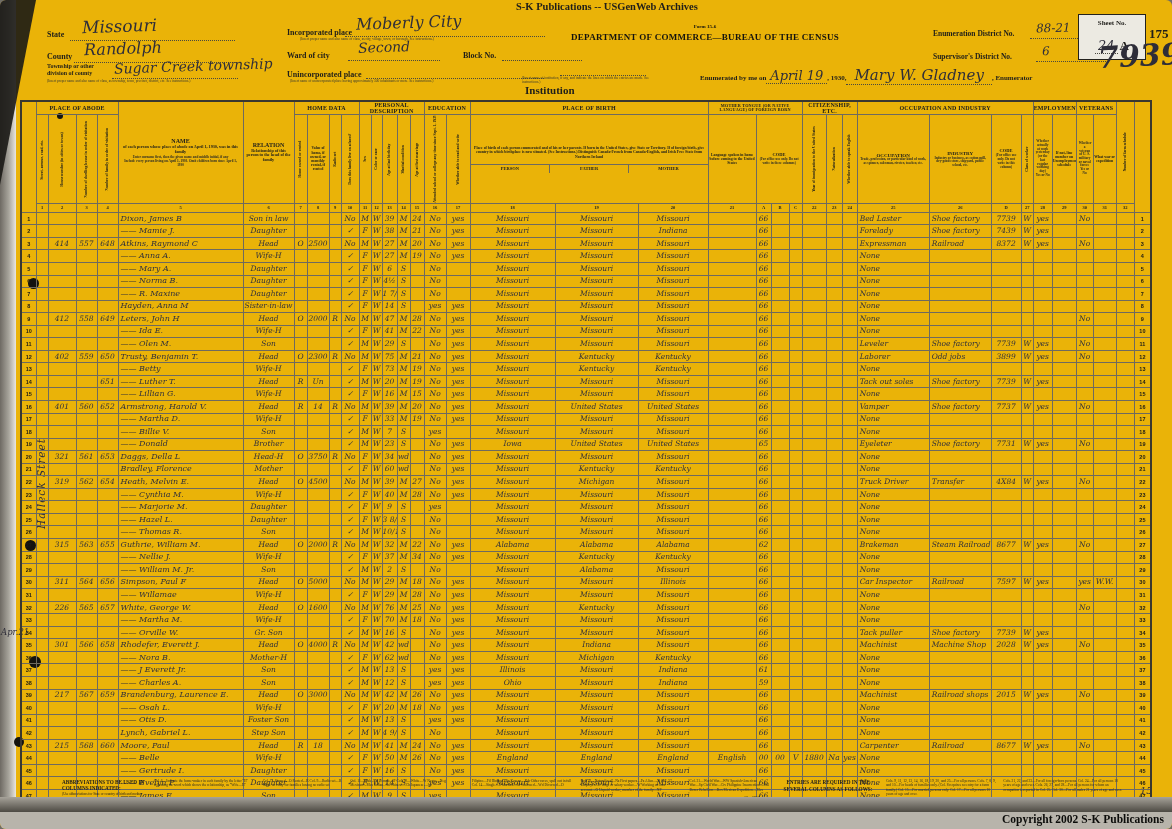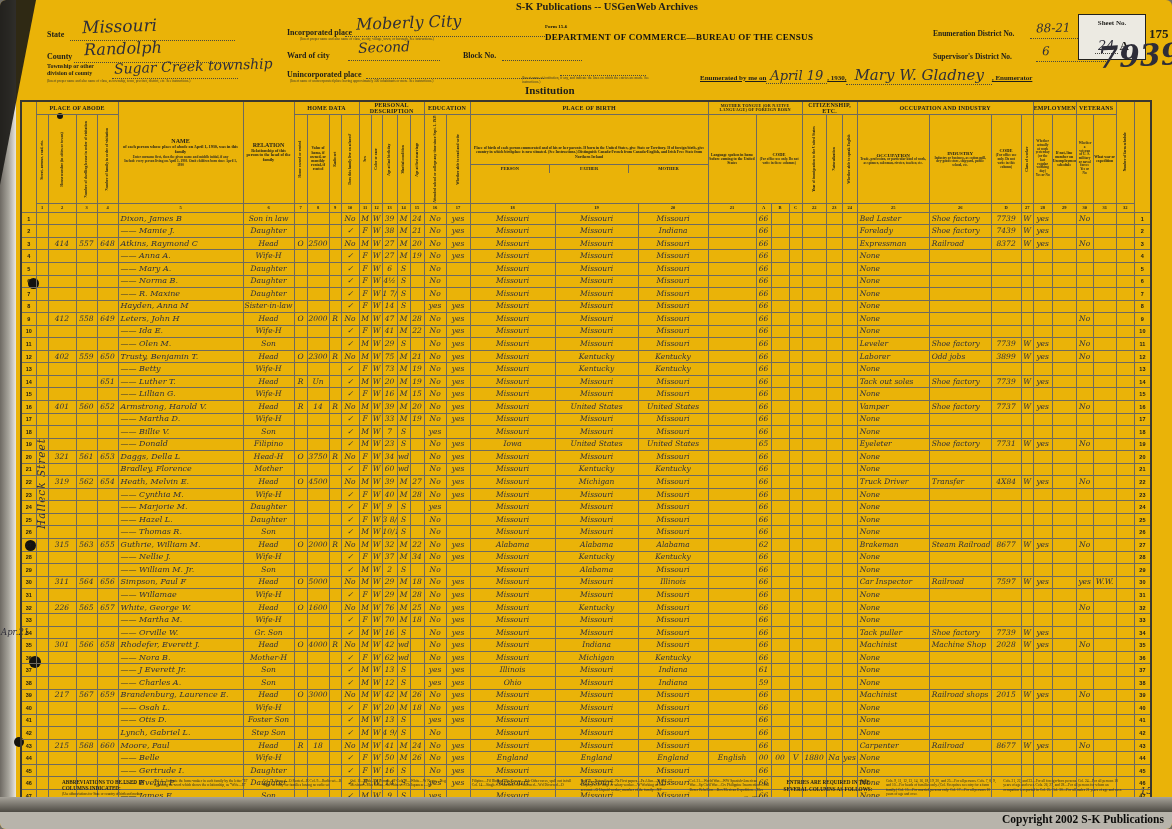--- a/index.html
+++ b/index.html
@@ -15,27 +15,27 @@
              background:linear-gradient(#a7a39a,#4d4a43);}
   .band-foot{position:absolute;left:0;top:812px;width:100%;height:17px;background:#b8b4ab;}
   .copyright{position:absolute;right:8px;top:813px;font:bold 11.5px "Liberation Serif",serif;color:#0c0c0a;}
   
   .fld{position:absolute;font:bold 8px "Liberation Serif",serif;}
   .fld-sm{position:absolute;font:bold 6px "Liberation Serif",serif;line-height:1.15;white-space:normal;}
   .note{position:absolute;font:3.5px "Liberation Serif",serif;color:#3a392f;line-height:1.1;white-space:normal;}
   .dot{position:absolute;border-bottom:1px dotted #4a483f;height:1px;}
   .hwv{position:absolute;font:italic 16px "DejaVu Serif",serif;color:#2f2e39;transform:rotate(-2deg);white-space:nowrap;}
   .skpub{position:absolute;left:516px;top:1px;font:bold 10.5px "Liberation Serif",serif;}
-  .heading{position:absolute;left:545px;top:24px;width:320px;text-align:left;color:#14130f;}
+  .heading{position:absolute;left:545px;top:24px;width:320px;text-align:center;color:#14130f;}
   .formno{font:bold 5px "Liberation Serif",serif;}
   .dept{font:bold 9px "Liberation Serif",serif;letter-spacing:.3px;margin-top:3px;}
   .census{font:bold 13px "Liberation Serif",serif;letter-spacing:.4px;margin-top:3px;}
   .popsched{font:bold 15px "Liberation Serif",serif;letter-spacing:2.5px;margin-top:4px;}
   .enumline{position:absolute;left:700px;top:66px;width:420px;display:flex;align-items:baseline;white-space:nowrap;}
-  .enumline .lbl{font:bold 7px "Liberation Serif",serif;text-decoration:underline;}
+  .enumline .lbl{font:bold 7px "Liberation Serif",serif;}
   .enumline .hw1{font:italic 13px "DejaVu Serif",serif;color:#2f2e39;border-bottom:1px dotted #4a483f;padding:0 4px;}
   .enumline .hw2{font:italic 15px "DejaVu Serif",serif;color:#2f2e39;border-bottom:1px dotted #4a483f;padding:0 8px;}
   .sheetbox{position:absolute;left:1078px;top:14px;width:66px;height:44px;border:1.5px solid #23221d;text-align:center;background:#eceae2;}
   .shl{font:bold 7px "Liberation Serif",serif;margin-top:4px;}
   .shv{margin-top:9px;}
   .shv .hv{font:italic 13px "DejaVu Serif",serif;color:#2f2e39;border-bottom:1px dotted #4a483f;padding:0 3px;}
   .shA{font:bold 13px "Liberation Serif",serif;margin-left:2px;}
   .pageno{position:absolute;left:1149px;top:26px;font:bold 13px "Liberation Serif",serif;}
   .stamp{position:absolute;left:1098px;top:38px;font:italic 30px "DejaVu Serif",serif;font-weight:bold;color:#2e2d38;transform:rotate(-3deg);}
   .note15{position:absolute;left:1140px;top:785px;font:italic 10px "DejaVu Serif",serif;color:#2f2e39;}
@@ -1041,21 +1041,21 @@
           <td></td>
           <td class="num">18</td>
         </tr>
         <tr>
           <td class="num">19</td>
           <td></td>
           <td></td>
           <td></td>
           <td></td>
           <td class="left nmcell">—— Donald</td>
-          <td>Filipino</td>
+          <td>Brother</td>
           <td></td>
           <td></td>
           <td></td>
           <td>✓</td>
           <td>M</td>
           <td>W</td>
           <td>23</td>
           <td>S</td>
           <td></td>
           <td>No</td>

